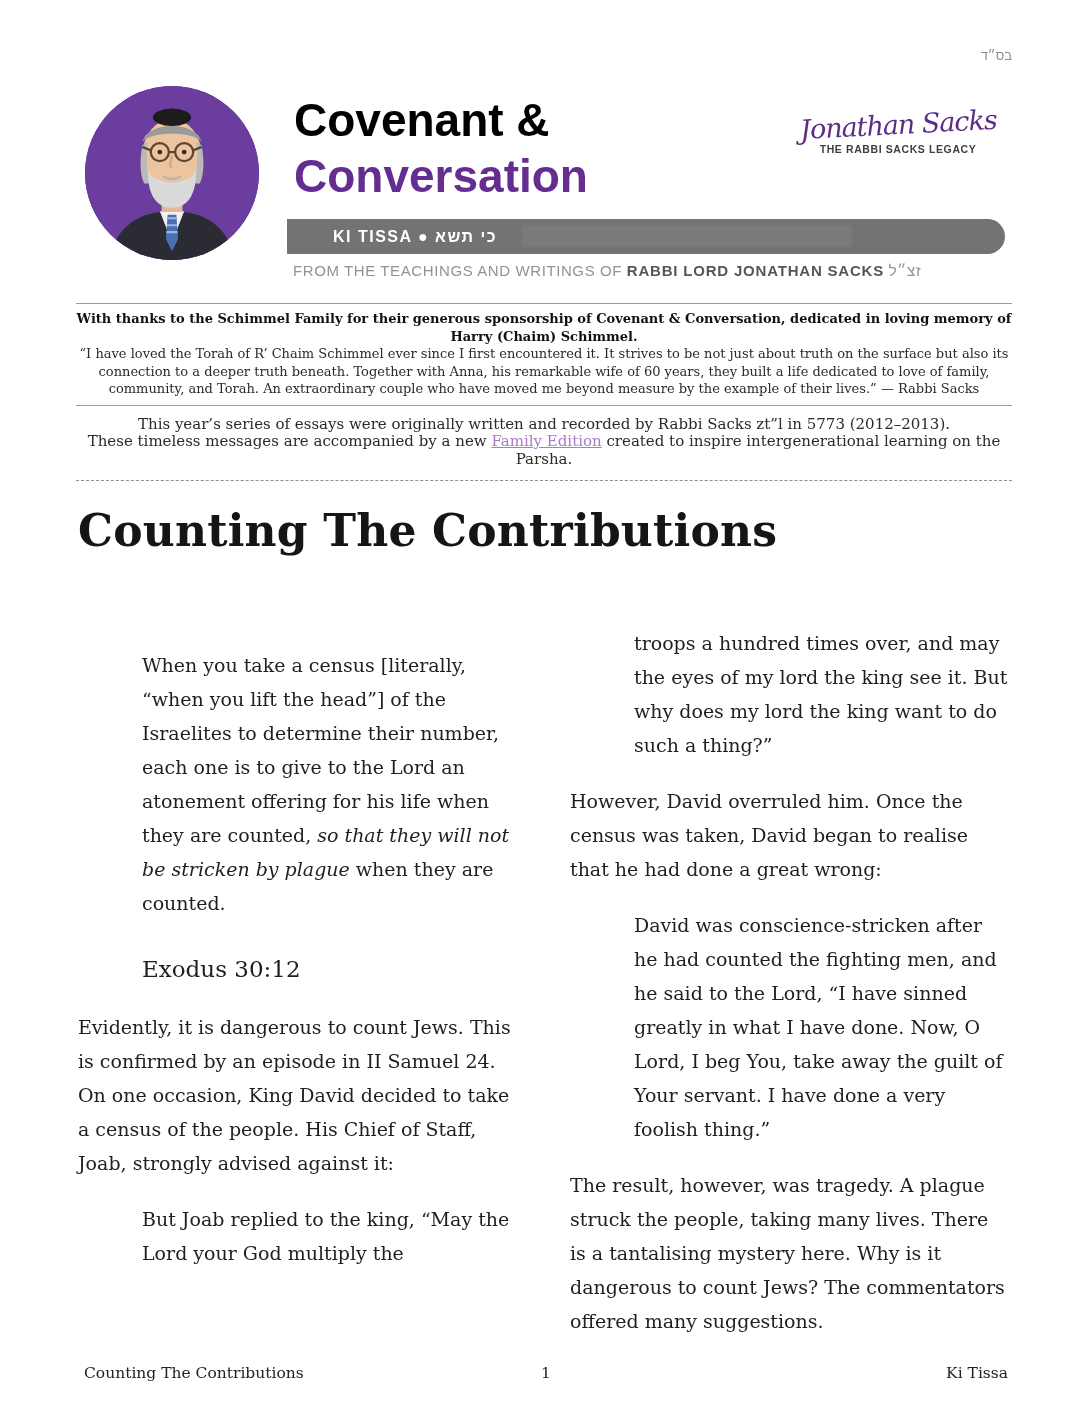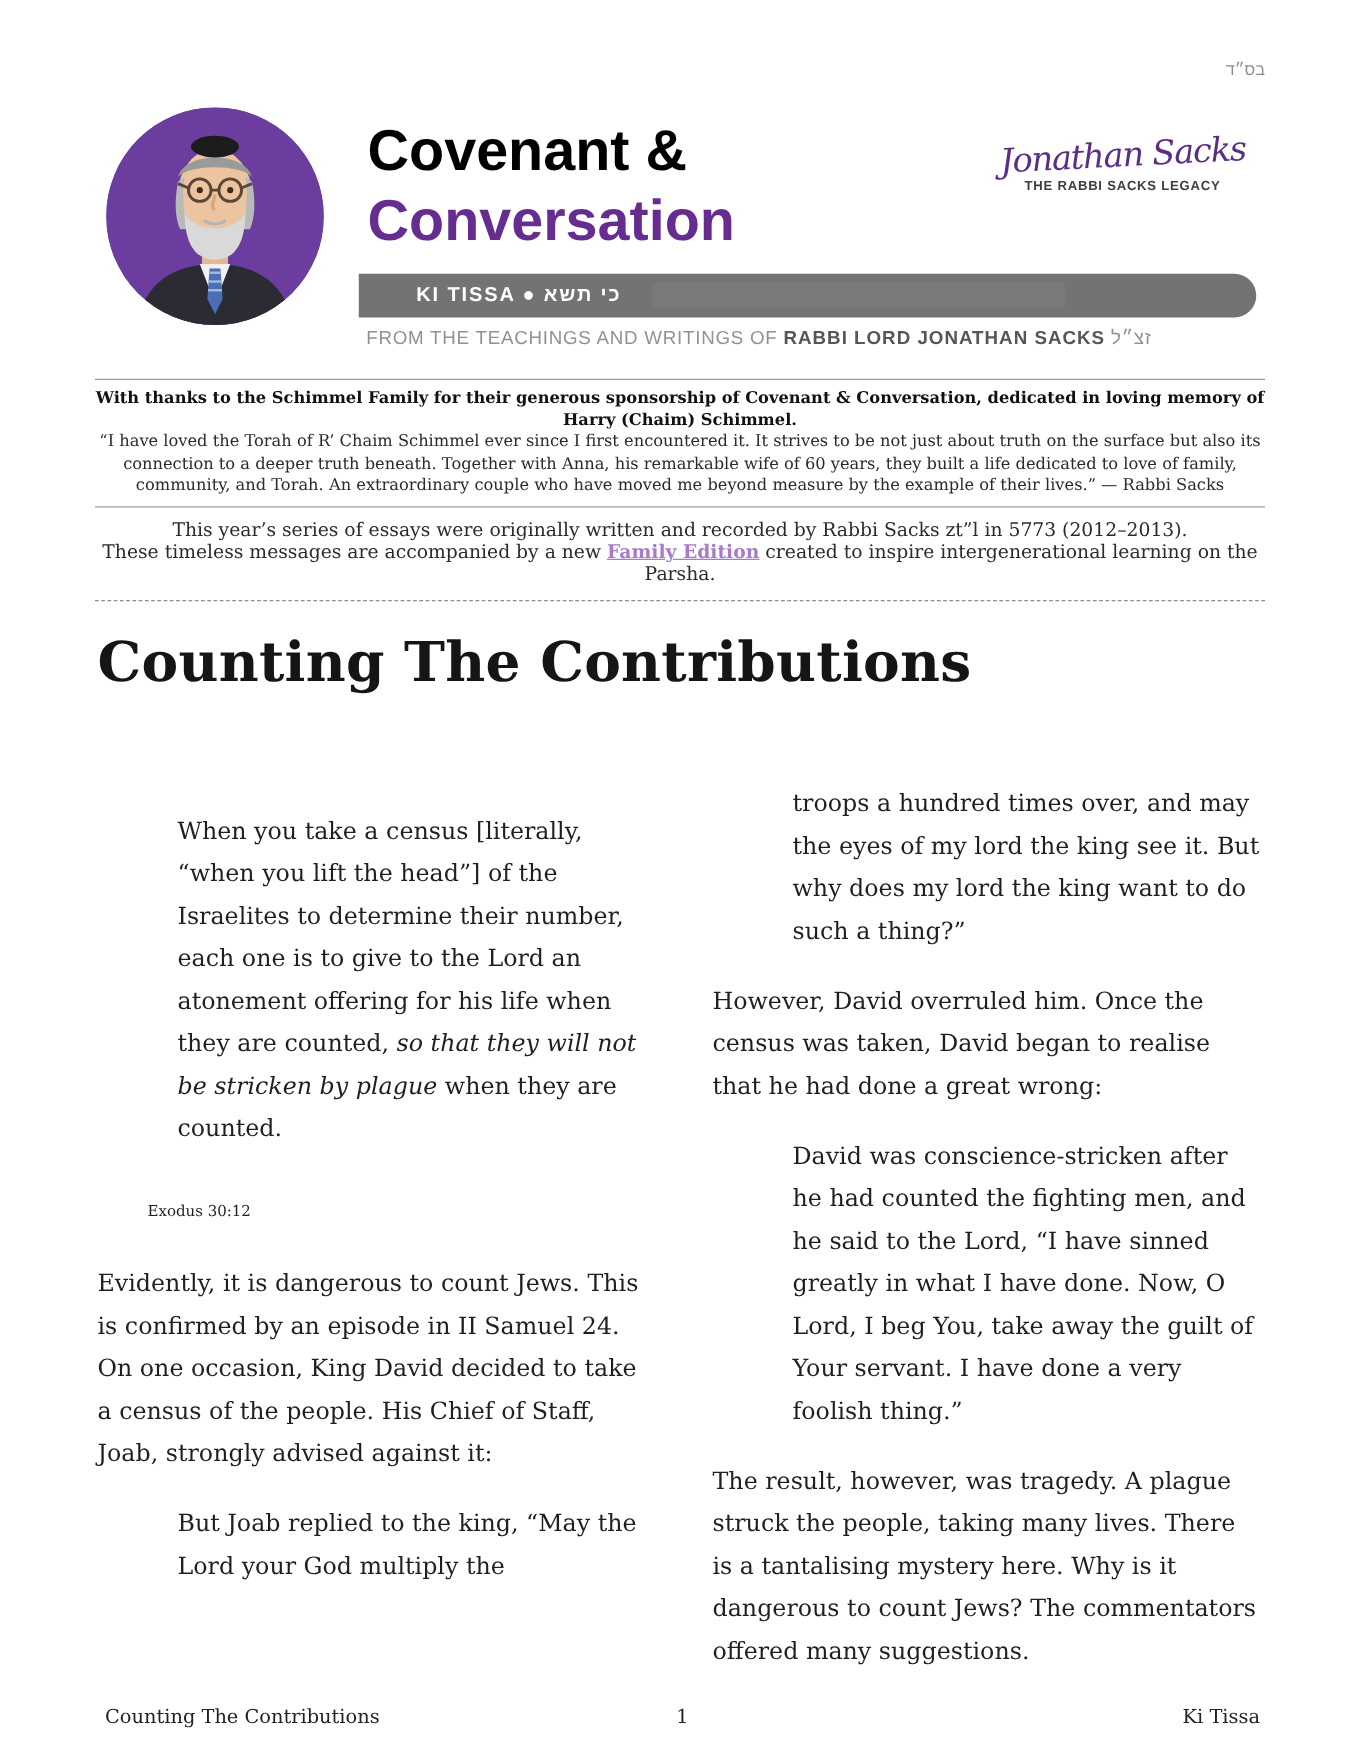--- a/index.html
+++ b/index.html
@@ -77,42 +77,42 @@
   
   .dedication{
     margin:6px 62px 7px 62px;text-align:center;
     font-size:13px;line-height:17.5px;color:#2a2a2a;
   }
   .dedication .ded-bold{font-weight:bold;color:#111;}
   .series{
     margin:10px 70px 12px 70px;text-align:center;
     font-size:15px;line-height:17.5px;color:#2a2a2a;
   }
-  .series a{color:#a77bc9;text-decoration:underline;cursor:pointer;font-weight:bold;}
+  .series a{color:#a77bc9;text-decoration:underline;cursor:pointer;}
   
   .title{
     margin:24px 0 0 78px;
     font-family:"DejaVu Serif",serif;
     font-size:44px;color:#151515;letter-spacing:0.2px;
   }
   .columns{
     display:flex;gap:52px;margin:70px 78px 0 78px;
   }
   .col{flex:1 1 0;min-width:0;}
   .col p{
     margin:0 0 20px 0;
     font-size:19px;line-height:34px;
   }
   .col blockquote{
     margin:22px 0 22px 64px;
     font-size:19px;line-height:34px;
   }
   .col .cite{
-    display:block;margin:34px 0 26px 40px;
-    font-size:12px;line-height:30px;font-style:normal;
+    display:block;margin:34px 0 26px 64px;
+    font-size:23px;line-height:30px;font-style:normal;
   }
   .col .firstq{margin-top:0;}
   
   .footer{
     position:absolute;left:84px;right:80px;bottom:26px;
     font-size:15.5px;color:#222;
   }
   .footer .f-left{float:left;}
   .footer .f-right{float:right;}
   .footer .f-center{

